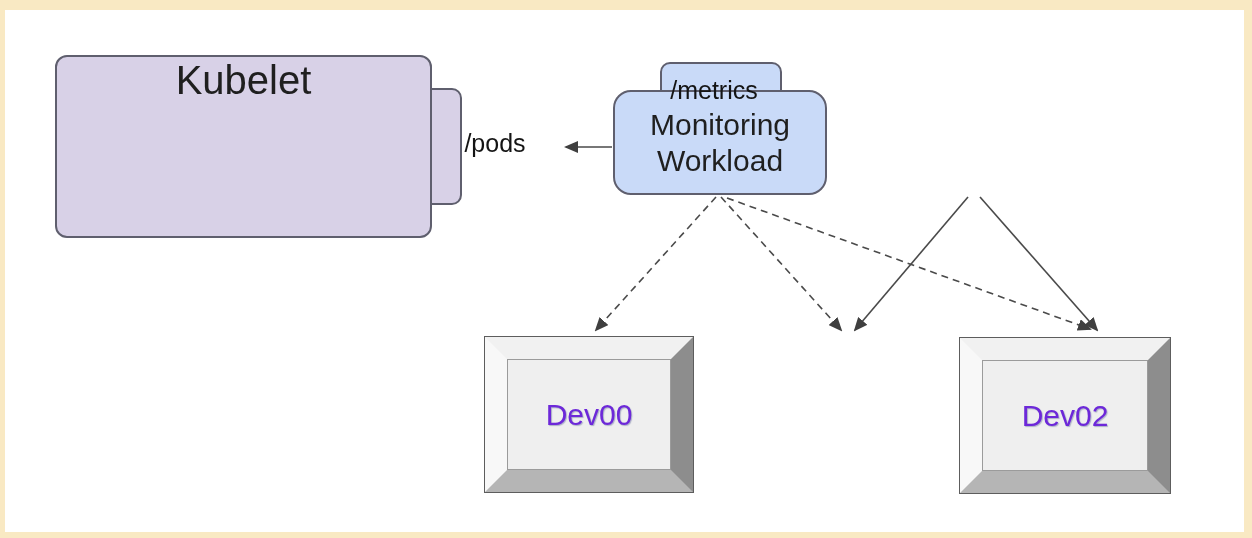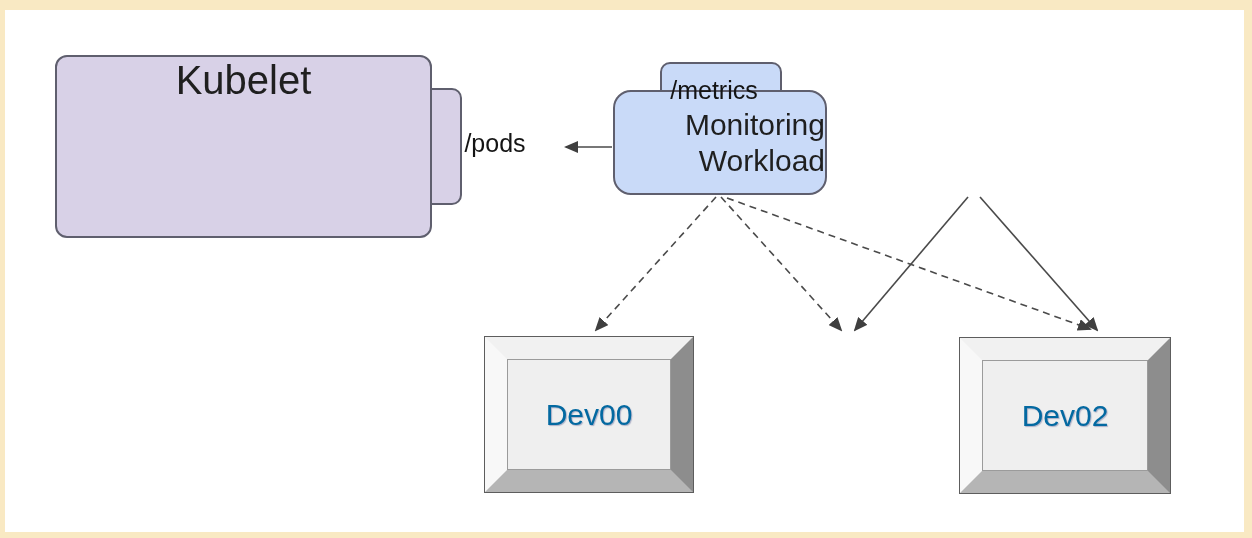--- a/index.html
+++ b/index.html
@@ -38,21 +38,21 @@
     justify-content: flex-start; 
     font-size: 40px; line-height: 46px;
   }
   .metrics-tab {
     left: 660px; top: 62px; width: 122px; height: 44px;
     border-radius: 10px; z-index: 1;
   }
   .monitoring-box {
     left: 613px; top: 90px; width: 214px; height: 105px;
     border-radius: 18px; z-index: 2;
-    font-size: 30px; line-height: 36px; align-items: flex-end;
+    font-size: 30px; line-height: 36px;
   }
   .workload-box {
     left: 868px; top: 90px; width: 212px; height: 105px;
     border-radius: 18px; z-index: 2;
     font-size: 30px; line-height: 36px;
   }
   .endpoint-label {
     position: absolute; z-index: 3;
     font-size: 25px; line-height: 26px; text-align: center;
     color: #141414;
@@ -64,21 +64,21 @@
     position: absolute; width: 210px; height: 155px; z-index: 2;
     border: 22px solid;
     border-color: var(--dev-bevel-top, #f1f1f1) var(--dev-bevel-right, #8d8d8d)
                   var(--dev-bevel-bottom, #b5b5b5) var(--dev-bevel-left, #f8f8f8);
     background: var(--dev-face, #efefef);
     outline: 1px solid #5d5d5d;
     box-shadow: inset 0 0 0 1px #9b9b9b;
     display: flex; align-items: center; justify-content: center;
   }
   .devbox .dev-label {
-    font-size: 30px; color: #0369a1;
+    font-size: 30px; color: #6d28d9;
     text-shadow: 1px 1px 1px rgba(90, 100, 150, 0.45);
   }
   .dev00 { left: 485px;  top: 337px; width: 208px; }
   .dev01 { left: 742px;  top: 337px; }
   .dev02 { left: 960px; top: 338px; }
 
   .edges { position: absolute; left: 0; top: 0; z-index: 4; pointer-events: none; }
   .edges line { stroke: var(--line, #4a4a4a); stroke-width: 1.6; }
 </style>
 </head>

